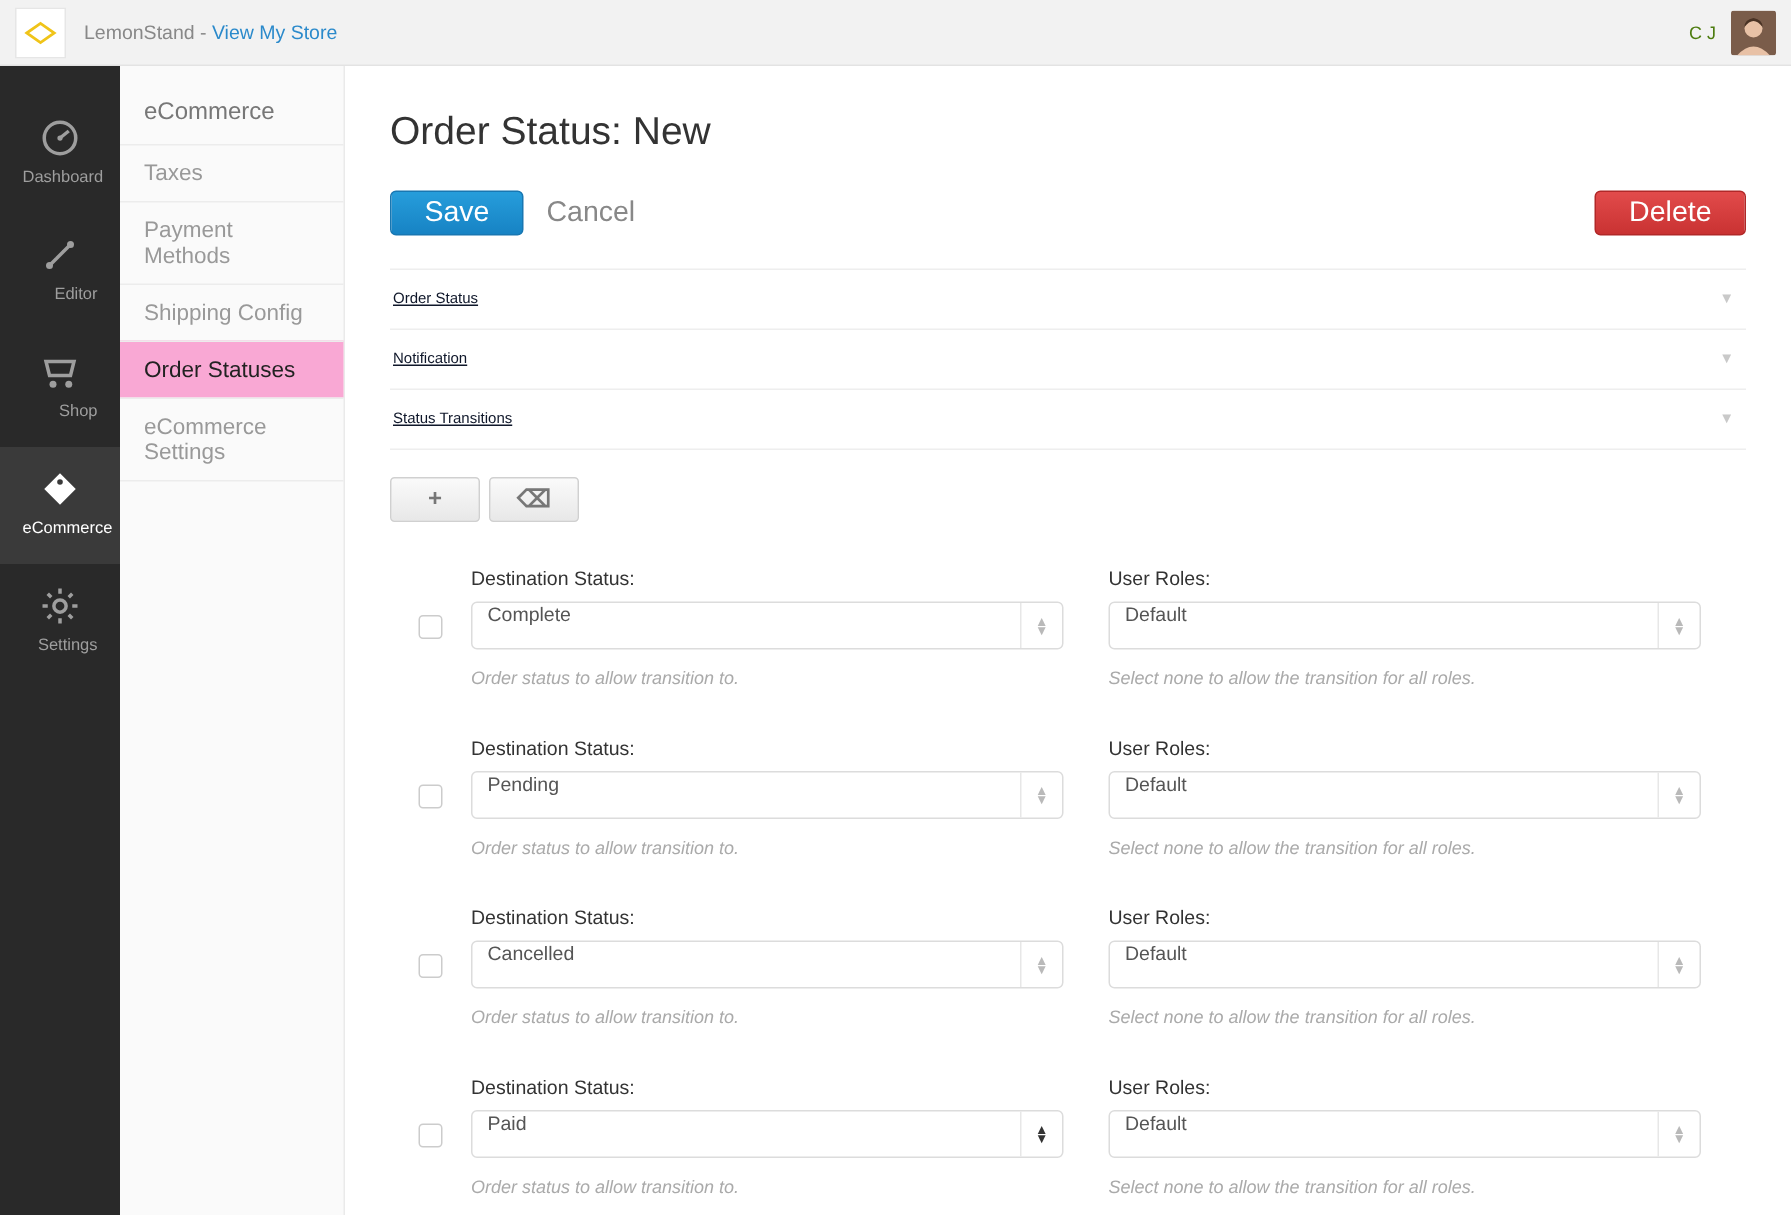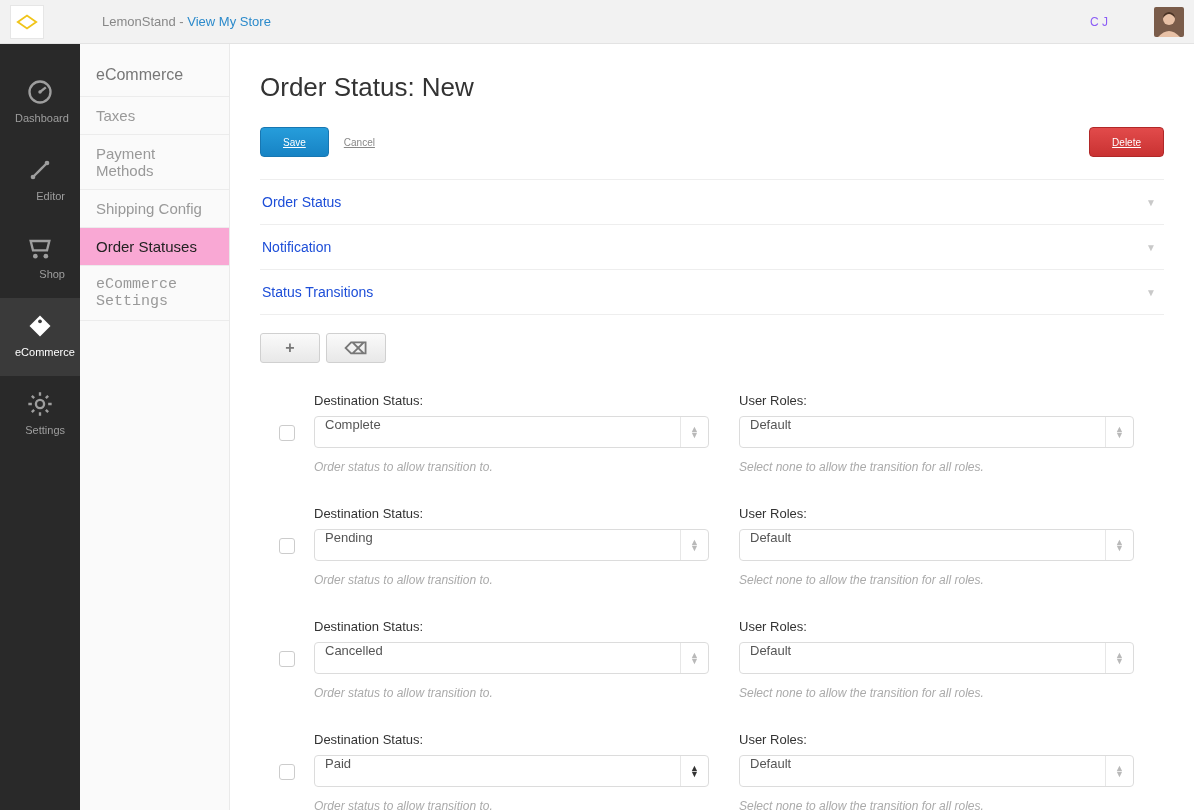--- a/index.html
+++ b/index.html
@@ -1,61 +1,61 @@
 <!DOCTYPE html>
 <html><head>
 <meta charset="utf-8">
 <style>
 * { box-sizing: border-box; margin: 0; padding: 0; }
 html, body { width: 1194px; height: 810px; font-family: "Helvetica Neue", Arial, sans-serif; color: #333; background: #fff; overflow: hidden; }
 body { display: flex; flex-direction: column; }
 
 
-.topbar { height: 44px; background: #f2f2f2; border-bottom: 1px solid #e3e3e3; display: flex; align-items: center; padding: 0 10px; gap: 46px; }
+.topbar { height: 44px; background: #f2f2f2; border-bottom: 1px solid #e3e3e3; display: flex; align-items: center; padding: 0 10px; }
 .topbar .logo { width: 34px; height: 34px; background: #fff; border: 1px solid #e6e6e6; display: flex; align-items: center; justify-content: center; margin-right: 12px; }
 .topbar .logo svg { width: 22px; height: 22px; }
 .topbar .brand { font-size: 13px; color: #888; }
 .topbar .brand a { color: #2b8acb; text-decoration: none; }
 .topbar .spacer { flex: 1; }
-.topbar .user-initials { font-size: 12px; color: #8b5cf6; }
+.topbar .user-initials { font-size: 12px; color: #4d7c0f; margin-right: 10px; }
 .topbar .avatar { width: 30px; height: 30px; border-radius: 2px; overflow: hidden; }
 .topbar .avatar svg { width: 30px; height: 30px; display: block; }
 
 .body { flex: 1; display: flex; min-height: 0; }
 
 
 .iconnav { width: 80px; background: #292929; color: #aaa; display: flex; flex-direction: column; align-items: center; padding-top: 20px; }
 .iconnav .item { width: 100%; text-align: right; padding: 14px 15px 18px; cursor: pointer; }
 .iconnav .item.active { background: #3a3a3a; color: #fff; }
 .iconnav .item svg { width: 28px; height: 28px; display: block; margin: 0 auto 6px; }
 .iconnav .item .label { font-size: 11px; color: inherit; }
 .iconnav .item:not(.active) .label { color: #9e9e9e; }
 .iconnav .item:not(.active) svg { color: #9e9e9e; }
 
 
 .subnav { width: 150px; background: #fafafa; border-right: 1px solid #eaeaea; }
 .subnav .title { font-size: 16px; color: #777; padding: 22px 16px 12px; font-weight: 400; }
 .subnav .link { display: block; font-size: 15px; color: #999; padding: 10px 16px; border-top: 1px solid #ececec; cursor: pointer; }
-.subnav .link:last-child { border-bottom: 1px solid #ececec; font-family: Liberation Mono, monospace; }
+.subnav .link:last-child { border-bottom: 1px solid #ececec; }
 .subnav .link.dark { color: #222; font-weight: 500; }
 .subnav .link.active { background: #f9a8d4; color: #222; font-weight: 500; }
 
 
 .main { flex: 1; padding: 28px 30px 0 30px; overflow-y: auto; }
 .main h1 { font-size: 26px; font-weight: 400; color: #333; margin-bottom: 24px; }
 .btnrow { display: flex; align-items: center; margin-bottom: 22px; }
-.btn { display: inline-flex; align-items: center; justify-content: center; height: 30px; padding: 0 22px; font-size: 10px; border-radius: 4px; cursor: pointer; border: 1px solid transparent; text-decoration: underline; }
+.btn { display: inline-flex; align-items: center; justify-content: center; height: 30px; padding: 0 22px; font-size: 19px; border-radius: 4px; cursor: pointer; border: 1px solid transparent; }
 .btn-primary { background: linear-gradient(#269ddb, #1783c4); color: #fff; border-color: #1877b2; }
 .btn-link { background: transparent; color: #888; padding: 0 14px; }
 .btn-danger { background: linear-gradient(#e24b4b, #c93232); color: #fff; border-color: #b12828; }
 .btnrow .spacer { flex: 1; }
 
 .accordion { border-top: 1px solid #eee; }
 .acc-item { border-bottom: 1px solid #eee; display: flex; align-items: center; padding: 14px 2px; cursor: pointer; }
-.acc-item .acc-label { font-size: 14px; color: #1d4ed8; }
+.acc-item .acc-label { font-size: 10px; color: #0f172a; text-decoration: underline; }
 .acc-item .acc-caret { margin-left: auto; color: #c9c9c9; font-size: 10px; margin-right: 6px; }
 
 .toolbar { display: flex; gap: 6px; margin: 18px 0 20px; }
 .toolbtn { width: 60px; height: 30px; background: linear-gradient(#fafafa, #e8e8e8); border: 1px solid #d0d0d0; border-radius: 3px; display: flex; align-items: center; justify-content: center; color: #777; cursor: pointer; font-weight: 600; }
 
 .transitions { }
 .transition { display: flex; align-items: flex-start; padding: 10px 0 22px; }
 .transition .cb { width: 54px; display: flex; justify-content: center; padding-top: 32px; }
 .transition .cb .box { width: 16px; height: 16px; border: 1px solid #ccc; border-radius: 3px; background: #fff; }
 .transition .col { flex: 1; padding-right: 30px; }

